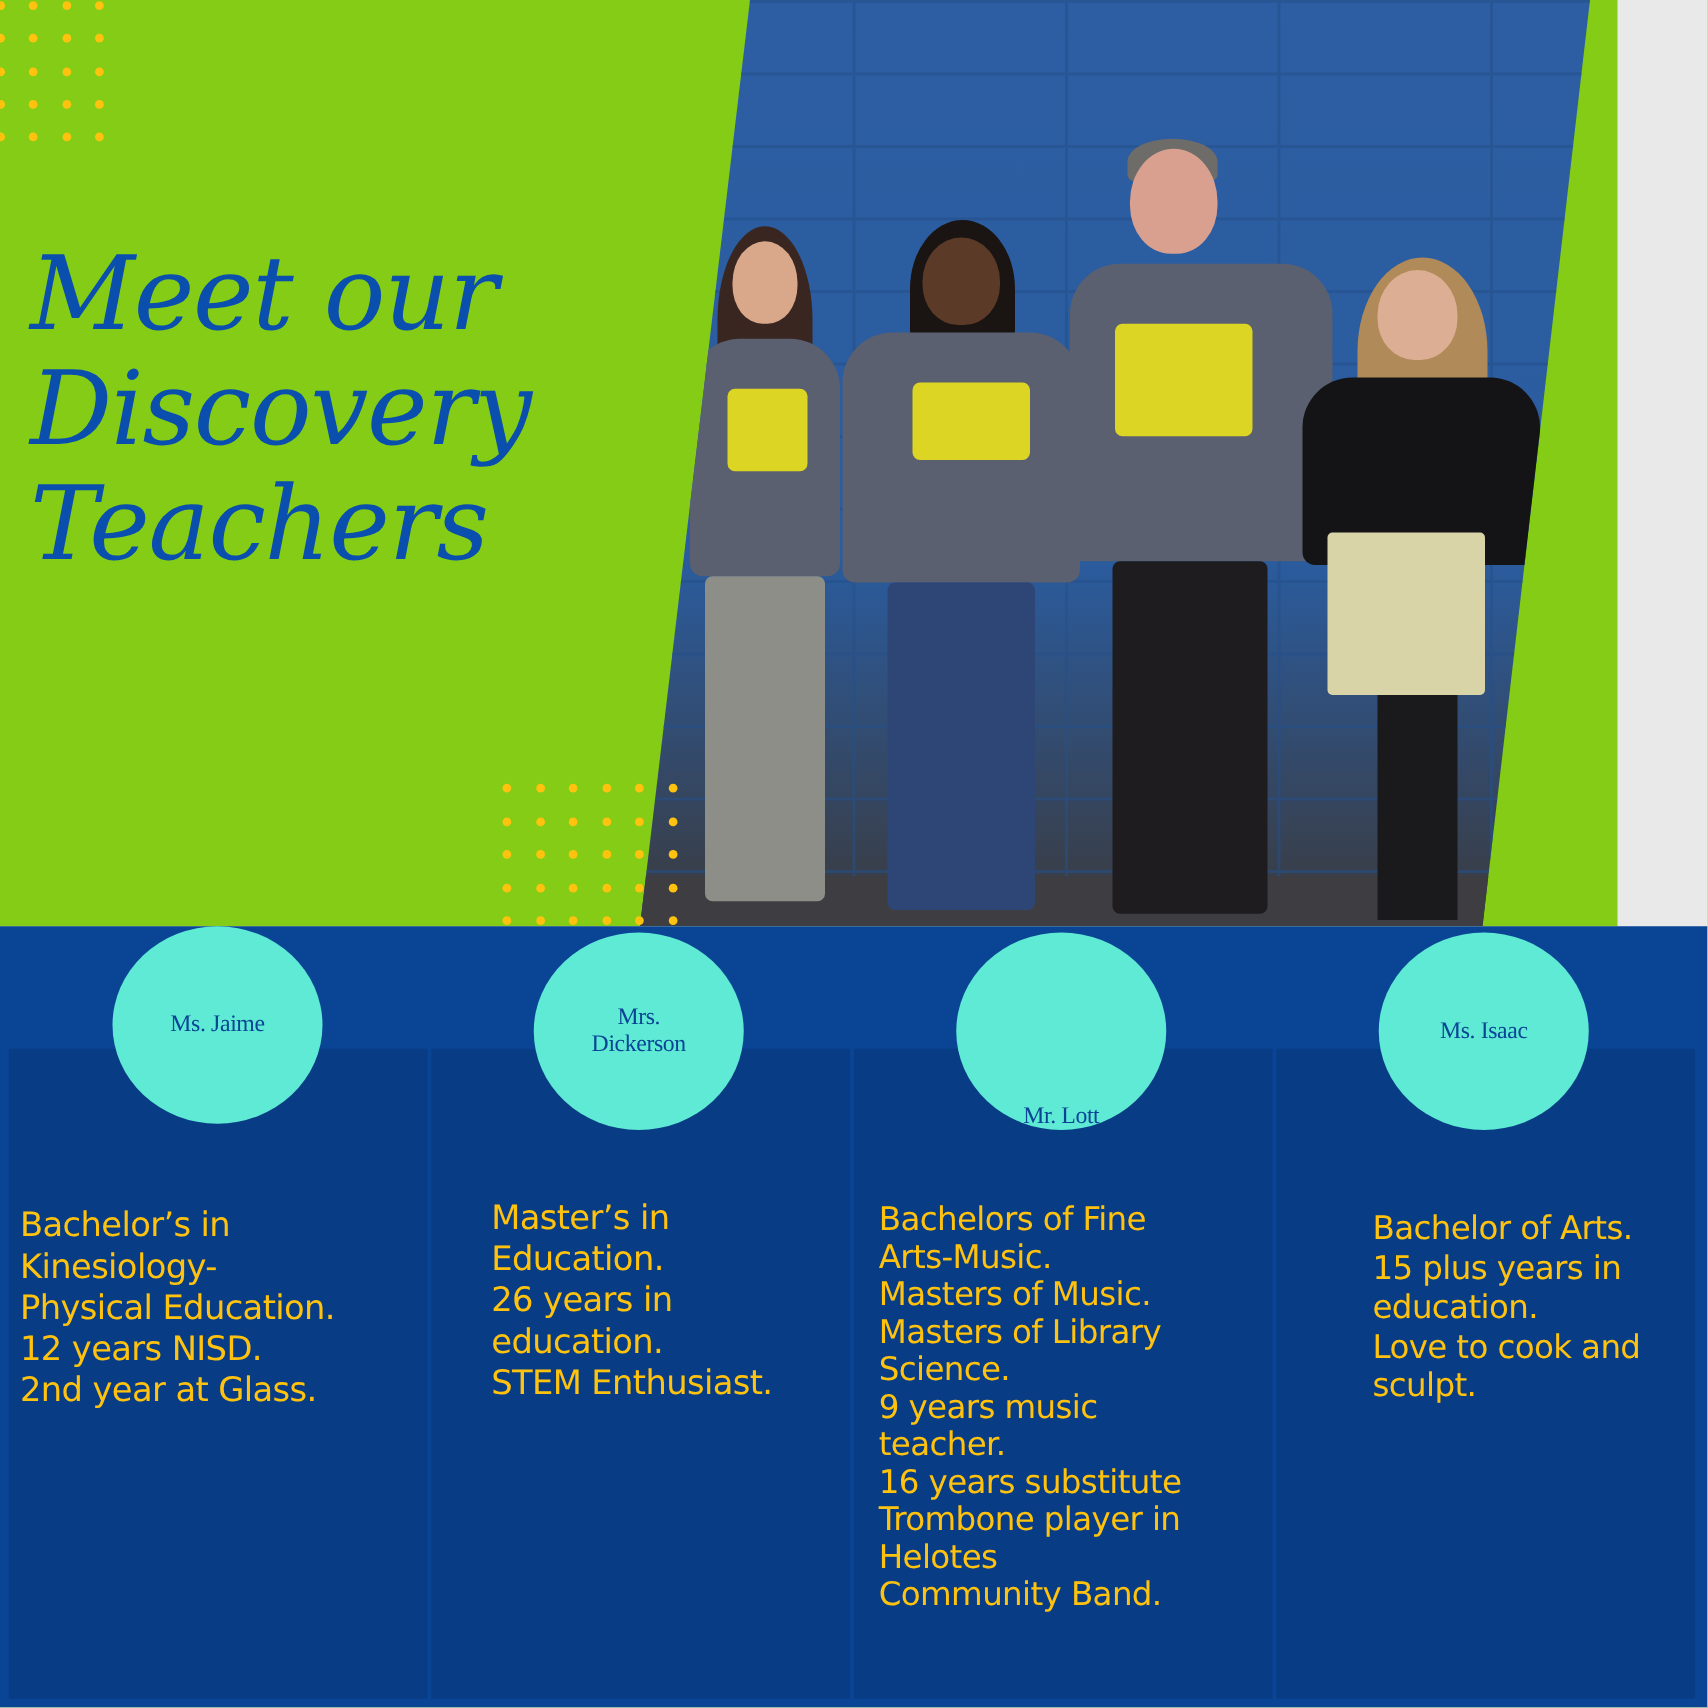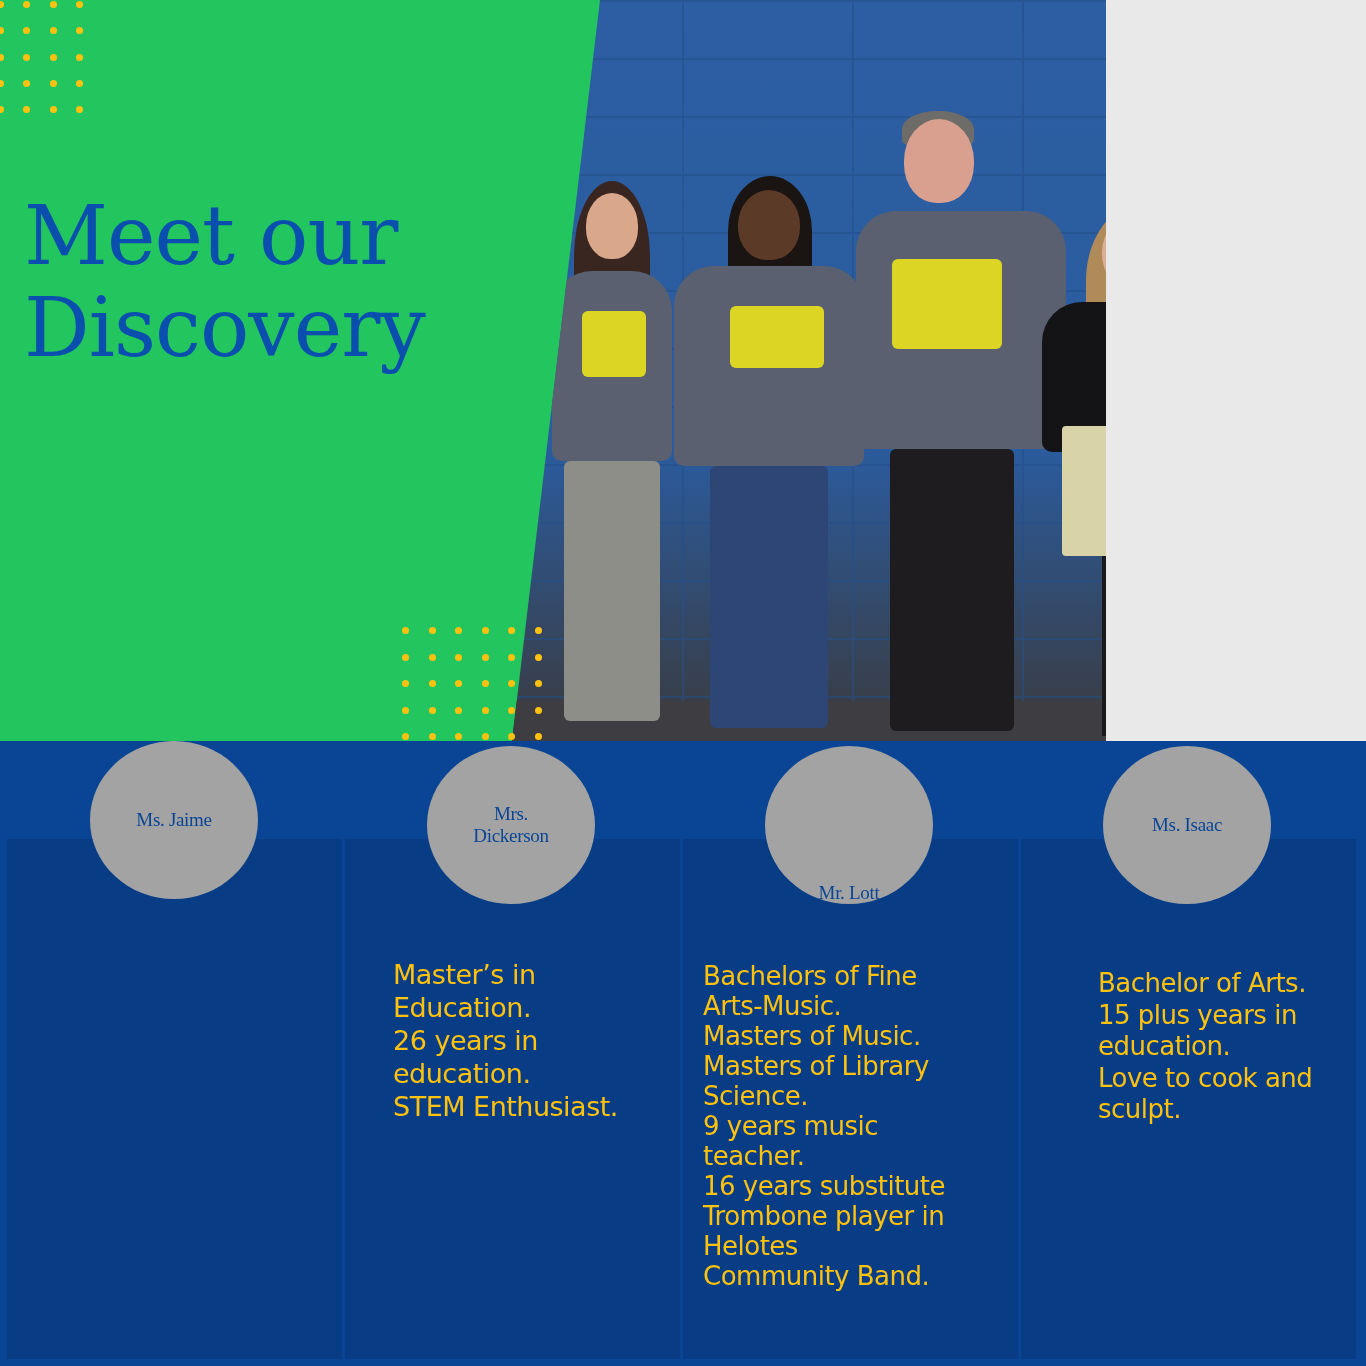--- a/index.html
+++ b/index.html
@@ -1,19 +1,19 @@
 <!DOCTYPE html>
 <html><head>
 <meta charset="utf-8">
 <style>
   * { box-sizing: border-box; margin: 0; padding: 0; }
   html, body { width: 1366px; height: 1366px; overflow: hidden; background: #e9e9e9; }
   body { position: relative; font-family: "Liberation Sans", sans-serif; }
 
-  .top { position: absolute; left: 0; top: 0; width: 1106px; height: 741px; background: #22c55e; overflow: hidden; }
+  .top { position: absolute; left: 0; top: 0; width: 1294px; height: 741px; background: #84cc16; overflow: hidden; font-style: italic; }
 
   .dots { position: absolute; display: grid; gap: 0; }
   .dot { width: 7px; height: 7px; border-radius: 50%; background: #ffc20e; }
 
   .title { position: absolute; left: 24px; top: 190px; color: #0a4fae;
     font-family: "DejaVu Serif", serif; font-weight: 200; font-size: 82px; line-height: 92px; letter-spacing: -1px; }
   .title span { display: block; }
 
   .photo { position: absolute; left: 512px; top: 0; width: 760px; height: 741px;
     clip-path: polygon(88px 0, 760px 0, 674px 741px, 0 741px);
@@ -26,21 +26,21 @@
   .floor { position: absolute; left: 0; right: 0; bottom: 0; height: 40px; background: #3e3d41; }
   .person { position: absolute; bottom: 0; }
   .head { position: absolute; border-radius: 50% 50% 46% 46%; }
   .hair { position: absolute; border-radius: 50% 50% 20% 20%; }
   .shirt { position: absolute; border-radius: 40px 40px 10px 10px; background: #5a6070; }
   .logo { position: absolute; background: #e8e01c; border-radius: 6px; opacity: .92; }
   .pants { position: absolute; }
 
   .bottom { position: absolute; left: 0; top: 741px; width: 1366px; height: 625px; background: #0a4595; }
   .panel { position: absolute; top: 98px; height: 520px; background: #083d86; }
-  .circle { position: absolute; top: 0; width: 168px; height: 158px; border-radius: 50%; background: #a3a3a3;
+  .circle { position: absolute; top: 0; width: 168px; height: 158px; border-radius: 50%; background: #5eead4;
     display: flex; align-items: center; justify-content: center; text-align: center;
     color: #0a4595; font-family: "Liberation Serif", serif; font-size: 19px; line-height: 22px; letter-spacing: -0.3px; z-index: 2; }
   .bio { position: absolute; color: #ffc20e; font-family: "DejaVu Sans", sans-serif; font-size: 27px; line-height: 33px; letter-spacing: -0.5px; white-space: pre-line; z-index: 2; }
   .bio.dense { line-height: 30px; font-size: 26px; }
 </style>
 </head>
 <body>
 
 <div class="top">
 
@@ -63,20 +63,21 @@
       <div class="dot"></div>
       <div class="dot"></div>
       <div class="dot"></div>
       <div class="dot"></div>
       <div class="dot"></div>
     </div>
 
   <h1 class="title">
     <span>Meet our</span>
     <span>Discovery</span>
+    <span>Teachers</span>
   </h1>
 
   <div class="photo">
     <div class="bricks"></div>
     <div class="floor"></div>
 
     <div class="person" style="left:40px; width:120px; height:560px;">
       <div class="hair" style="left:22px; top:0; width:76px; height:150px; background:#3a2620;"></div>
       <div class="head" style="left:34px; top:12px; width:52px; height:66px; background:#d9a88a;"></div>
       <div class="shirt" style="left:0; top:90px; width:120px; height:190px;"></div>
@@ -175,20 +176,25 @@
     <span>Mrs.
 Dickerson</span>
   </div>
   <div class="circle" style="left:765px; top:5px;align-items:flex-end;">
     <span>Mr. Lott</span>
   </div>
   <div class="circle" style="left:1103px; top:5px;">
     <span>Ms. Isaac</span>
   </div>
 
+  <div class="bio" style="left:16px; top:223px;">Bachelor’s in
+Kinesiology-
+Physical Education.
+12 years NISD.
+2nd year at Glass.</div>
   <div class="bio" style="left:393px; top:217px;">Master’s in
 Education.
 26 years in
 education.
 STEM Enthusiast.</div>
   <div class="bio dense" style="left:703px; top:220px;">Bachelors of Fine
 Arts-Music.
 Masters of Music.
 Masters of Library
 Science.

